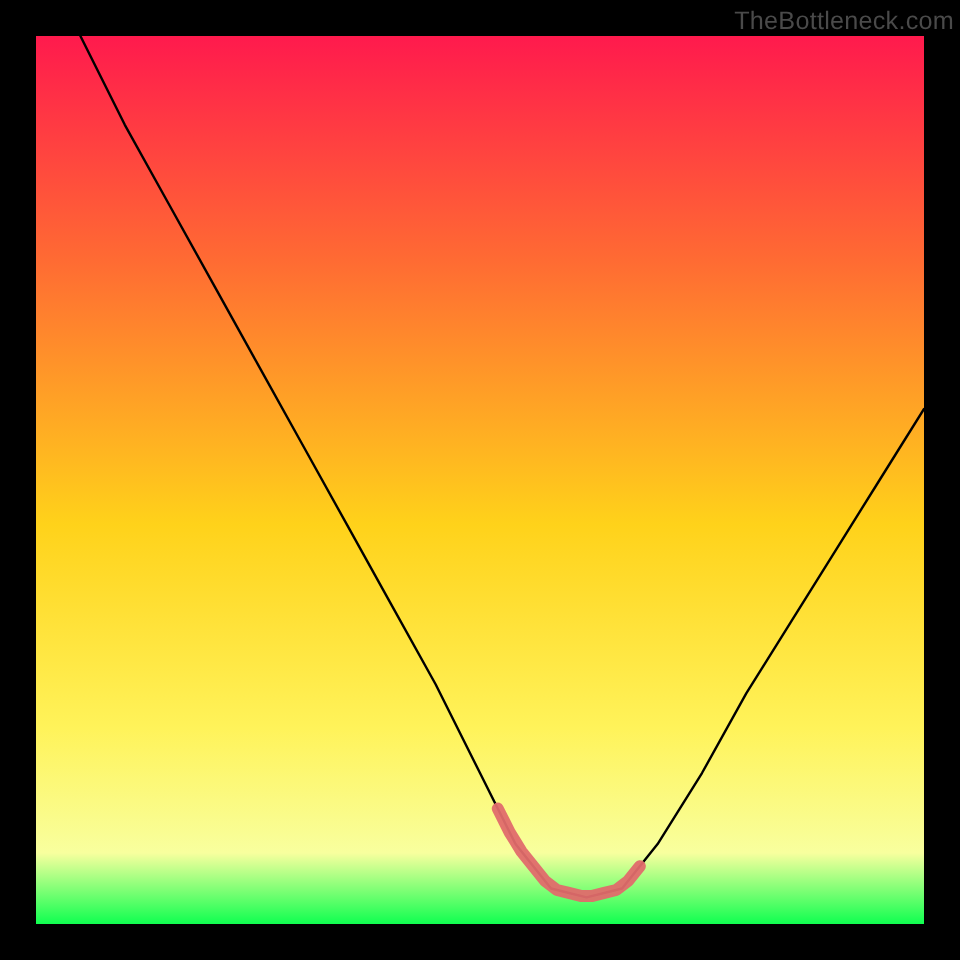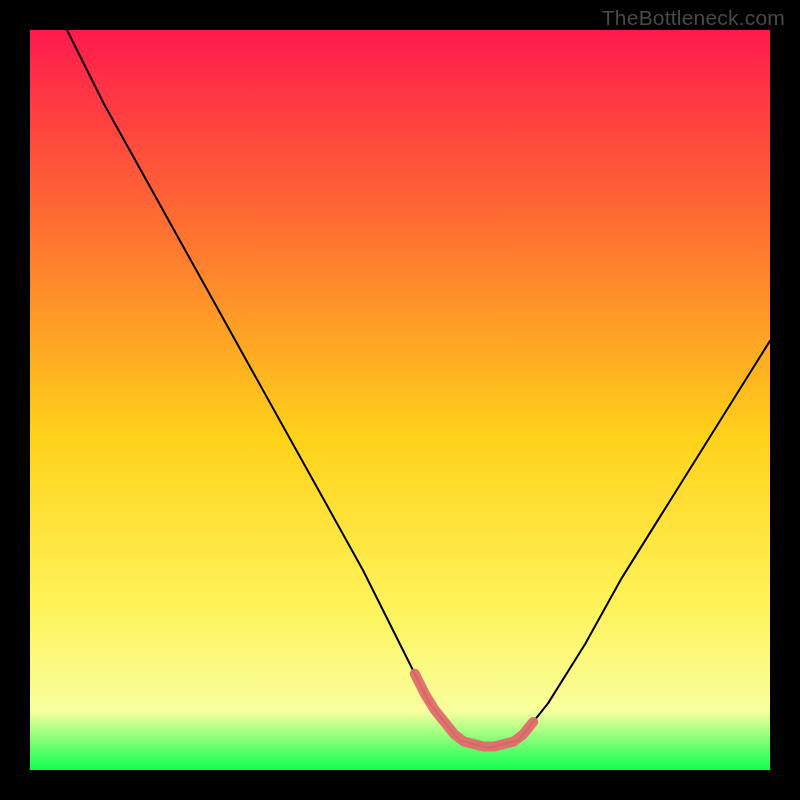--- a/index.html
+++ b/index.html
@@ -13,21 +13,21 @@
   }
   .frame {
     position: relative;
     width: 800px;
     height: 800px;
     background: #000;
   }
   .watermark {
     position: absolute;
     top: 6px;
-    right: 15px;
+    right: 5px;
     color: #4a4a4a;
     font-size: 21px;
     font-weight: 500;
     letter-spacing: 0.2px;
     z-index: 10;
     text-align: center;
   }
   .plot-area {
     position: absolute;
     left: 30px;

